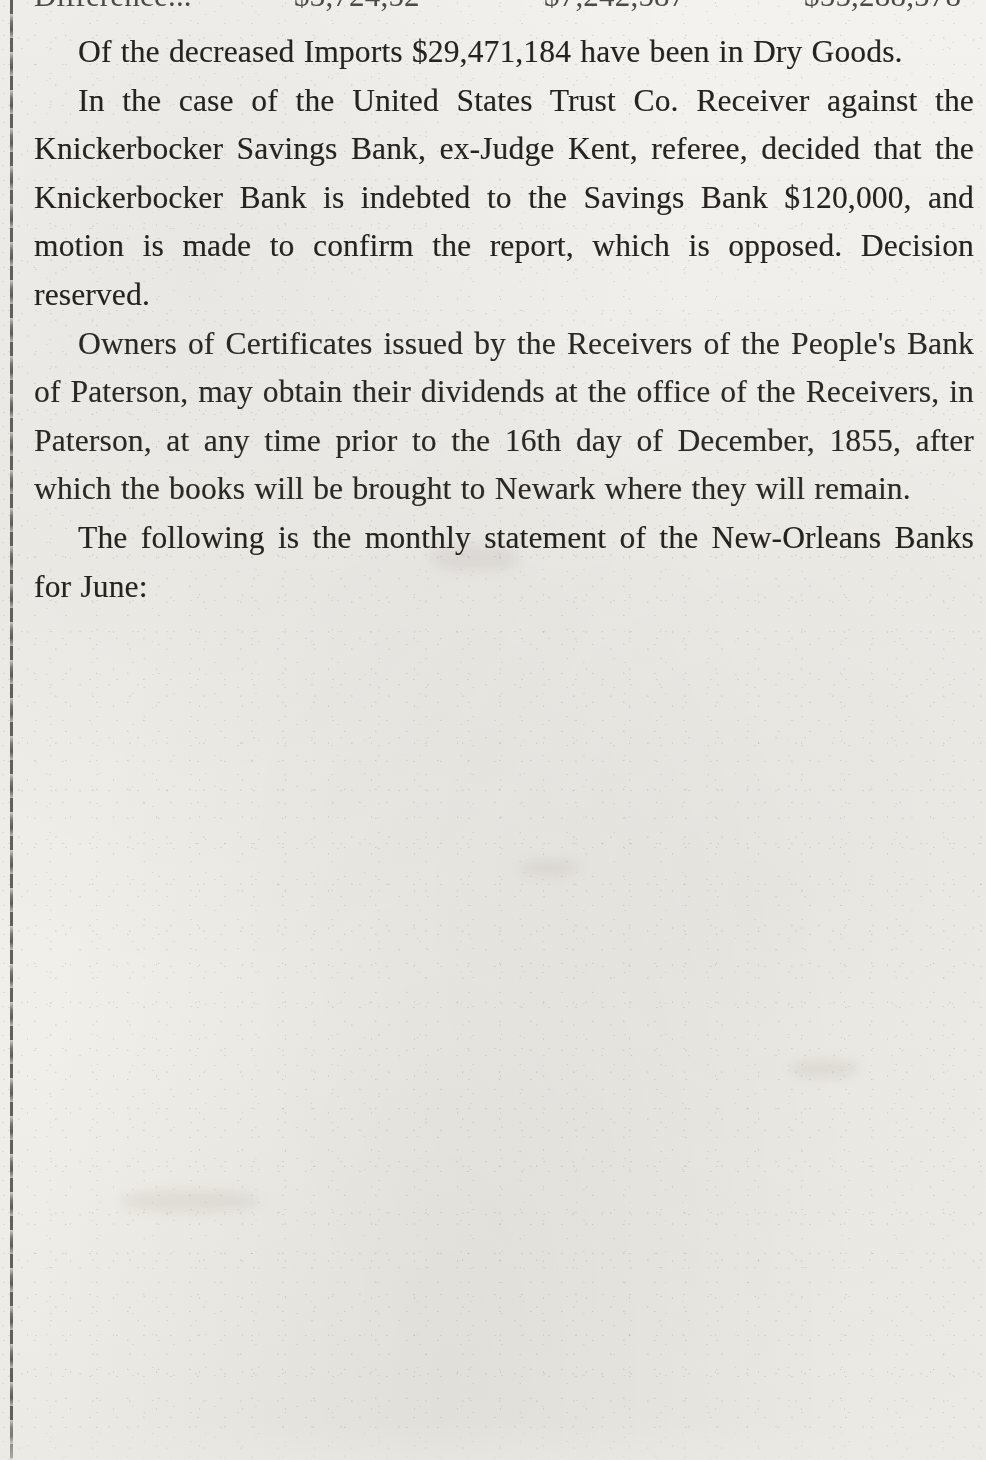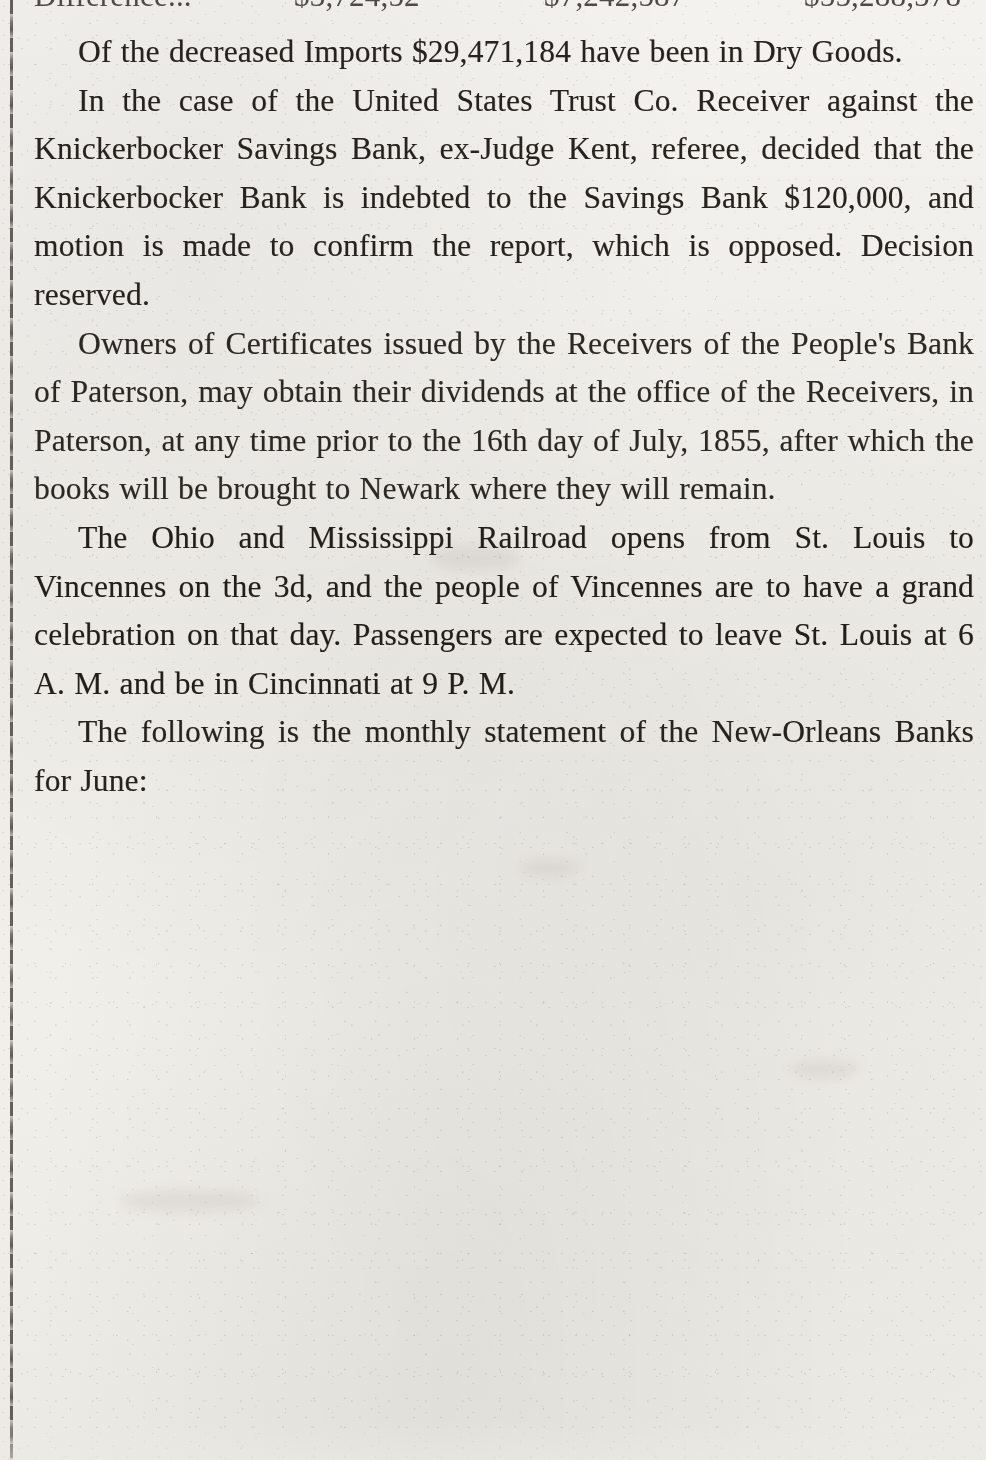--- a/index.html
+++ b/index.html
@@ -162,20 +162,19 @@
       <div class="inner">
         <span class="c1">Difference...</span>
         <span class="c2">$3,724,52</span>
         <span class="c3">$7,242,587</span>
         <span class="c4">$55,288,578</span>
       </div>
     </div>
 
     <p class="para ink-a">Of the decreased Imports $29,471,184 have been in Dry Goods.</p>
     <p class="para ink-a">In the case of the United States Trust Co. Receiver against the Knickerbocker Savings Bank, ex-Judge Kent, referee, decided that the Knickerbocker Bank is indebted to the Savings Bank $120,000, and motion is made to confirm the report, which is opposed. Decision reserved.</p>
-    <p class="para ink-b">Owners of Certificates issued by the Receivers of the People's Bank of Paterson, may obtain their dividends at the office of the Receivers, in Paterson, at any time prior to the 16th day of July, 1855, after which the books will be brought to Newark where they will remain.</p>
-    <p class="para ink-c">The Ohio and Mississippi Railroad opens from St. Louis to Vincennes on the 3d, and the people of Vincennes are to have a grand celebration on that day. Passengers are expected to leave St. Louis at 6 A. M. and be in Cincinnati at 9 P. M.</p>
+    <p class="para ink-b">Owners of Certificates issued by the Receivers of the People's Bank of Paterson, may obtain their dividends at the office of the Receivers, in Paterson, at any time prior to the 16th day of December, 1855, after which the books will be brought to Newark where they will remain.</p>
     <p class="para ink-a last">The following is the monthly statement of the New-Orleans Banks for June:</p>
 
   </div>
 
   <div class="bottom-fade"></div>
 </div>
 
 </body></html>

